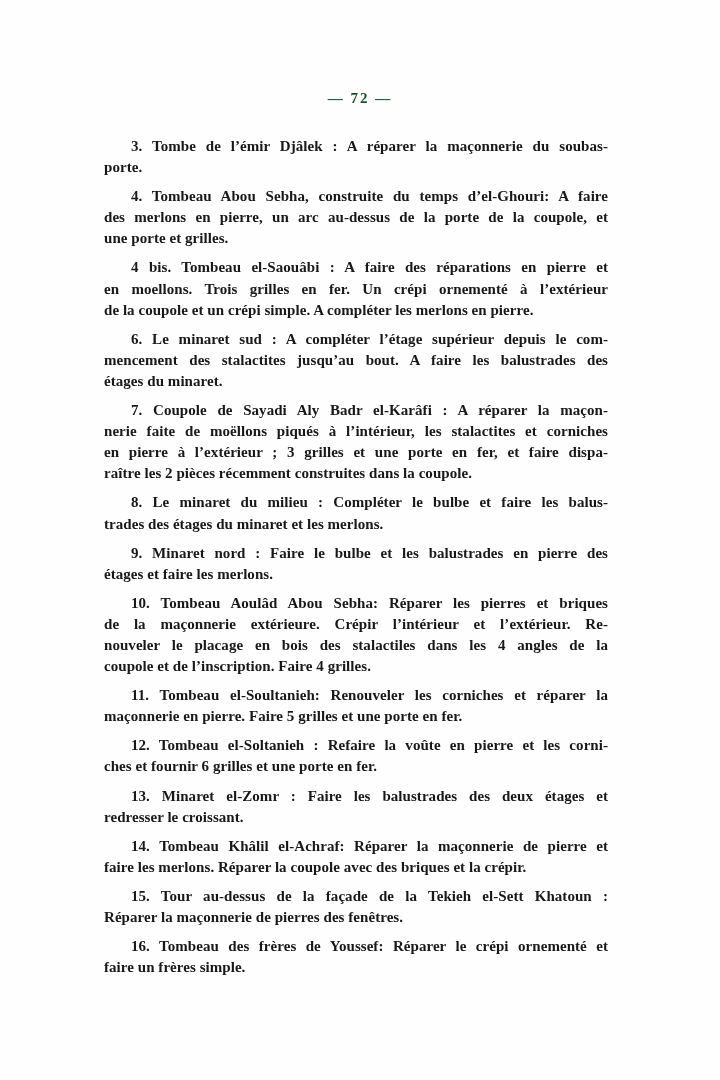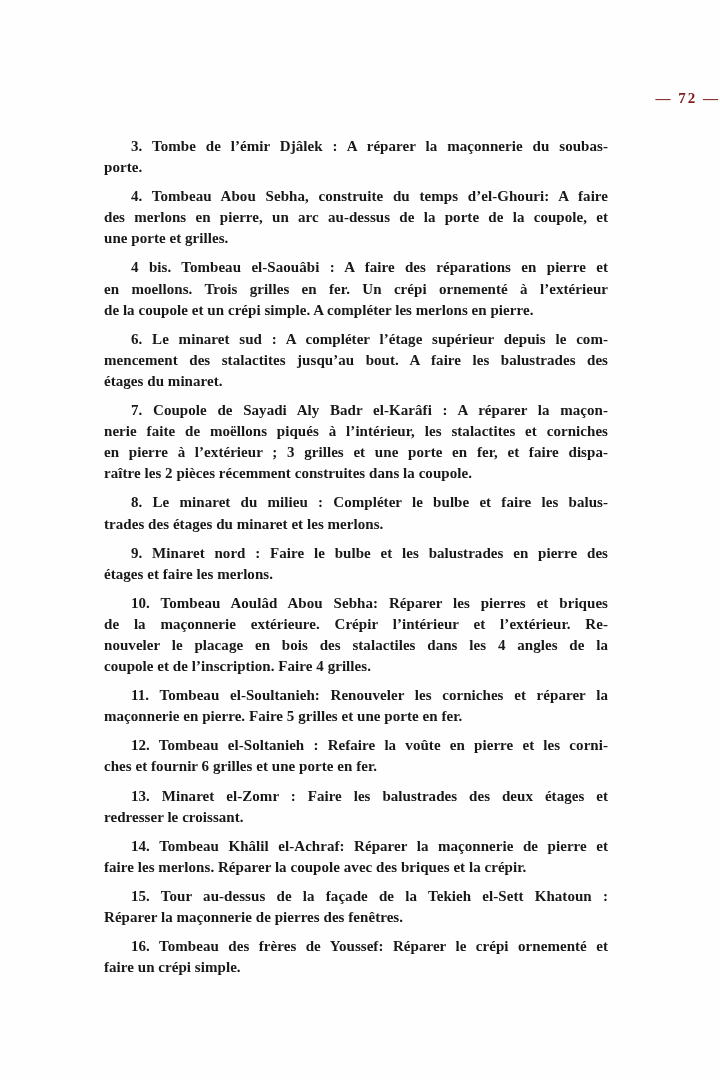--- a/index.html
+++ b/index.html
@@ -14,25 +14,25 @@
     background: #fefefe;
     color: #1b1b1b;
     font-family: "Liberation Serif", "DejaVu Serif", serif;
     overflow: hidden;
   }
   .pageno {
     position: absolute;
     top: 90px;
     left: 0;
     width: 720px;
-    text-align: right;
+    text-align: center;
     font-size: 15px;
     font-weight: bold;
     letter-spacing: 2px;
-    color: #7f1d1d;
+    color: #14532d;
   }
   .page-body {
     position: absolute;
     left: 96px;
     top: 128px;
     width: 520px;
     font-size: 15px;
     font-weight: bold;
     line-height: 21.1px;
     letter-spacing: 0.05px;
@@ -113,16 +113,16 @@
       <div class="para">
         <div class="line first">14. Tombeau Khâlil el-Achraf: Réparer la maçonnerie de pierre et</div>
         <div class="line last">faire les merlons. Réparer la coupole avec des briques et la crépir.</div>
       </div>
       <div class="para">
         <div class="line first">15. Tour au-dessus de la façade de la Tekieh el-Sett Khatoun :</div>
         <div class="line last">Réparer la maçonnerie de pierres des fenêtres.</div>
       </div>
       <div class="para">
         <div class="line first">16. Tombeau des frères de Youssef: Réparer le crépi ornementé et</div>
-        <div class="line last">faire un crépi simple.</div>
+        <div class="line last">faire un frères simple.</div>
       </div>
     </div>
 </div>
 
 </body></html>

